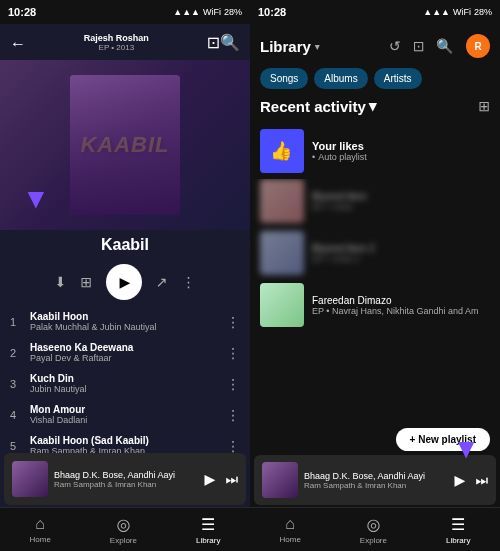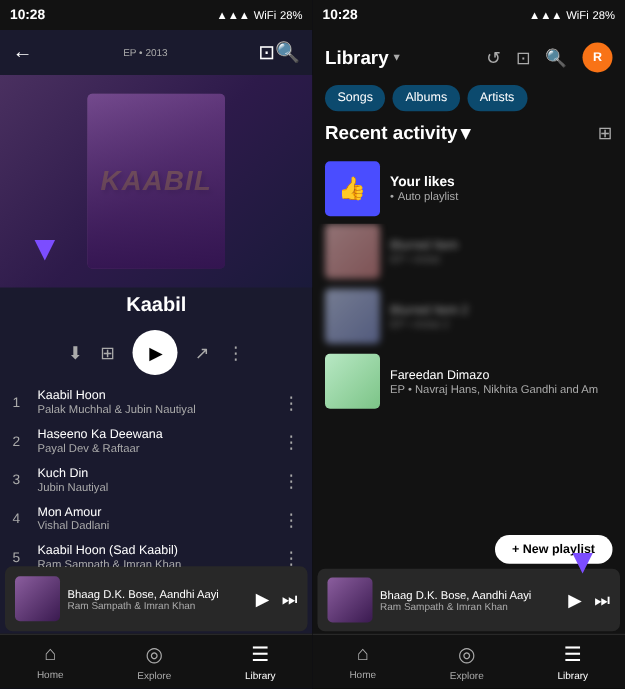--- a/index.html
+++ b/index.html
@@ -173,21 +173,21 @@
       width: 14px;
       flex-shrink: 0;
     }
     .track-info {
       flex: 1;
       padding: 0 6px;
     }
     .track-name {
       color: #fff;
       font-size: 10px;
-      font-weight: 400;
+      font-weight: 700;
     }
     .track-artist {
       color: #aaa;
       font-size: 9px;
     }
     .track-more {
       color: #aaa;
       font-size: 14px;
     }
     
@@ -497,20 +497,21 @@
     <div class="status-icons">
       <span class="status-icon">▲▲▲</span>
       <span class="status-icon">WiFi</span>
       <span class="status-icon">28%</span>
     </div>
   </div>
 
   <div class="top-bar">
     <span class="top-bar-icon">←</span>
     <div class="artist-info">
+      <div class="artist-name">Rajesh Roshan</div>
       <div class="year">EP • 2013</div>
     </div>
     <span class="top-bar-icon">⊡</span>
     <span class="top-bar-icon">🔍</span>
   </div>
 
   <div class="album-art-section">
     <div class="album-cover">
       <div class="album-cover-bg"></div>
       <span class="album-cover-text">KAABIL</span>

